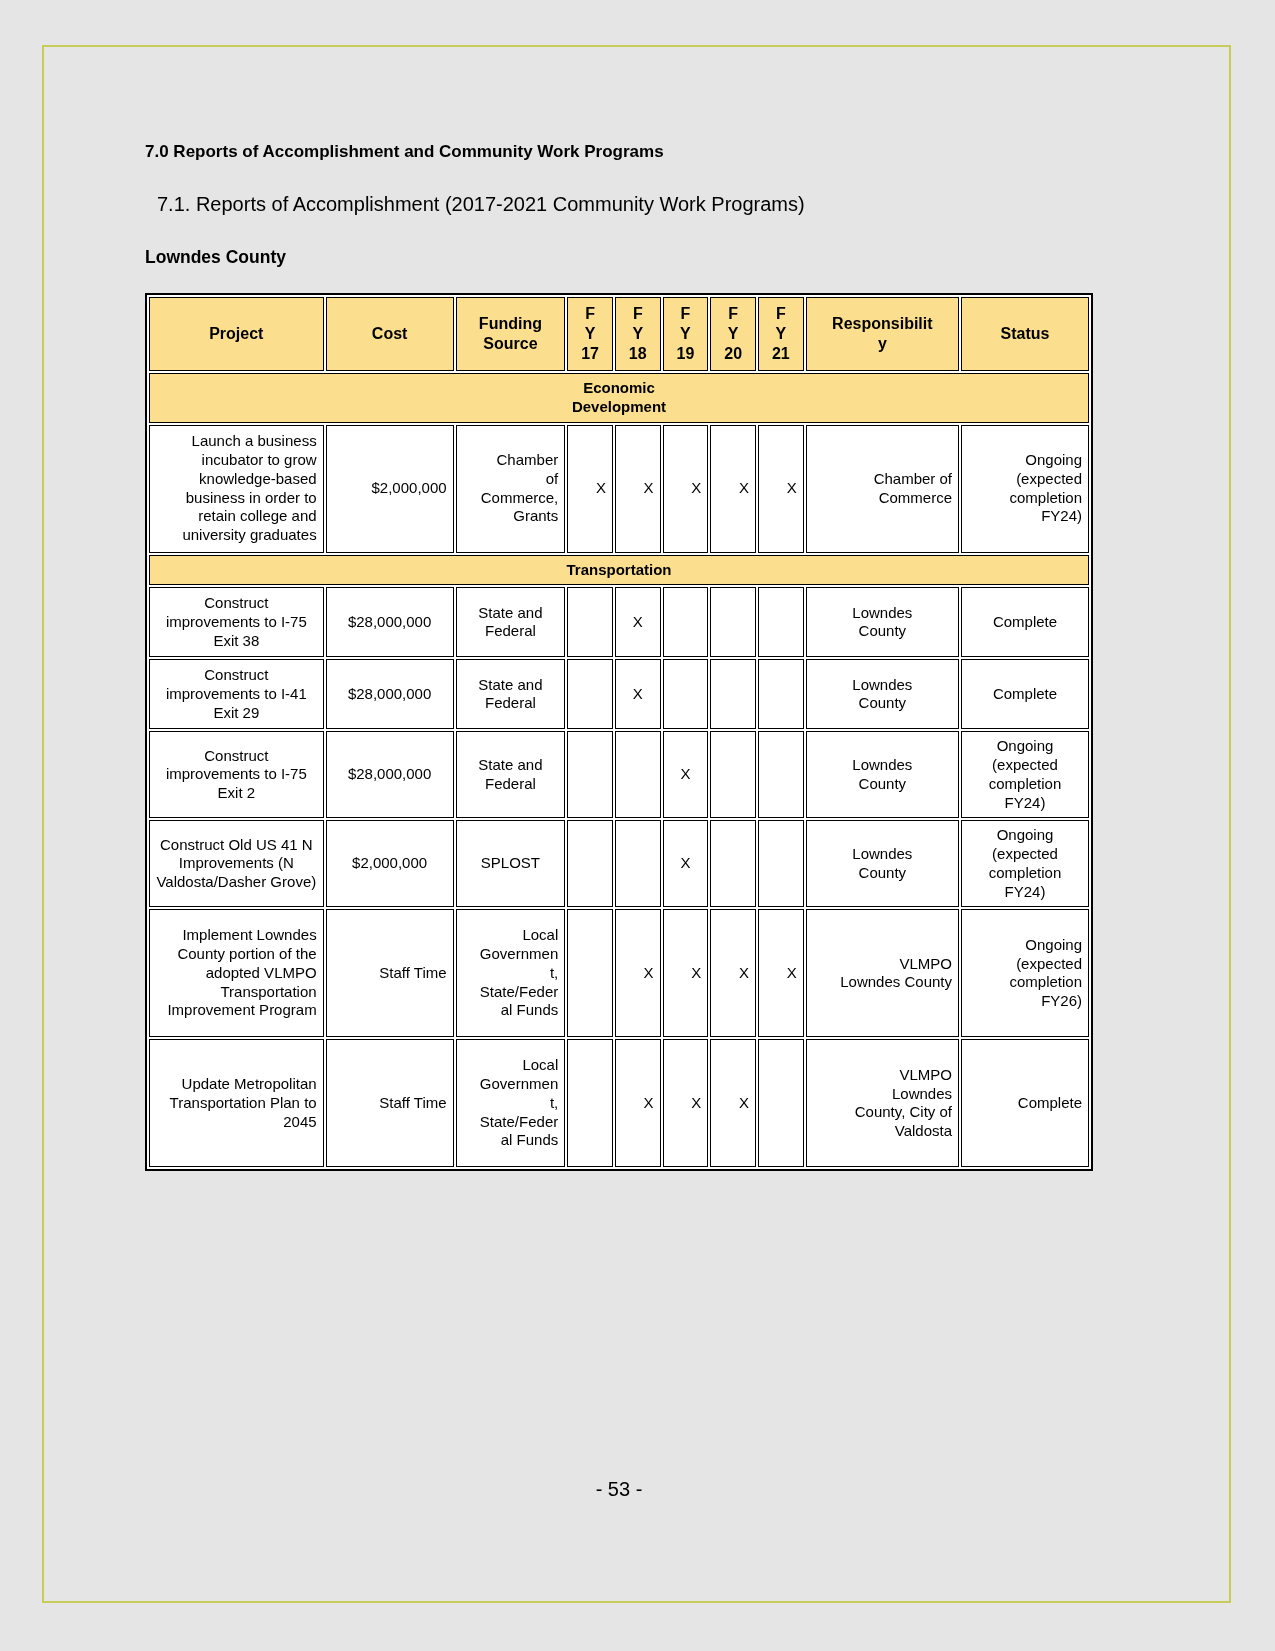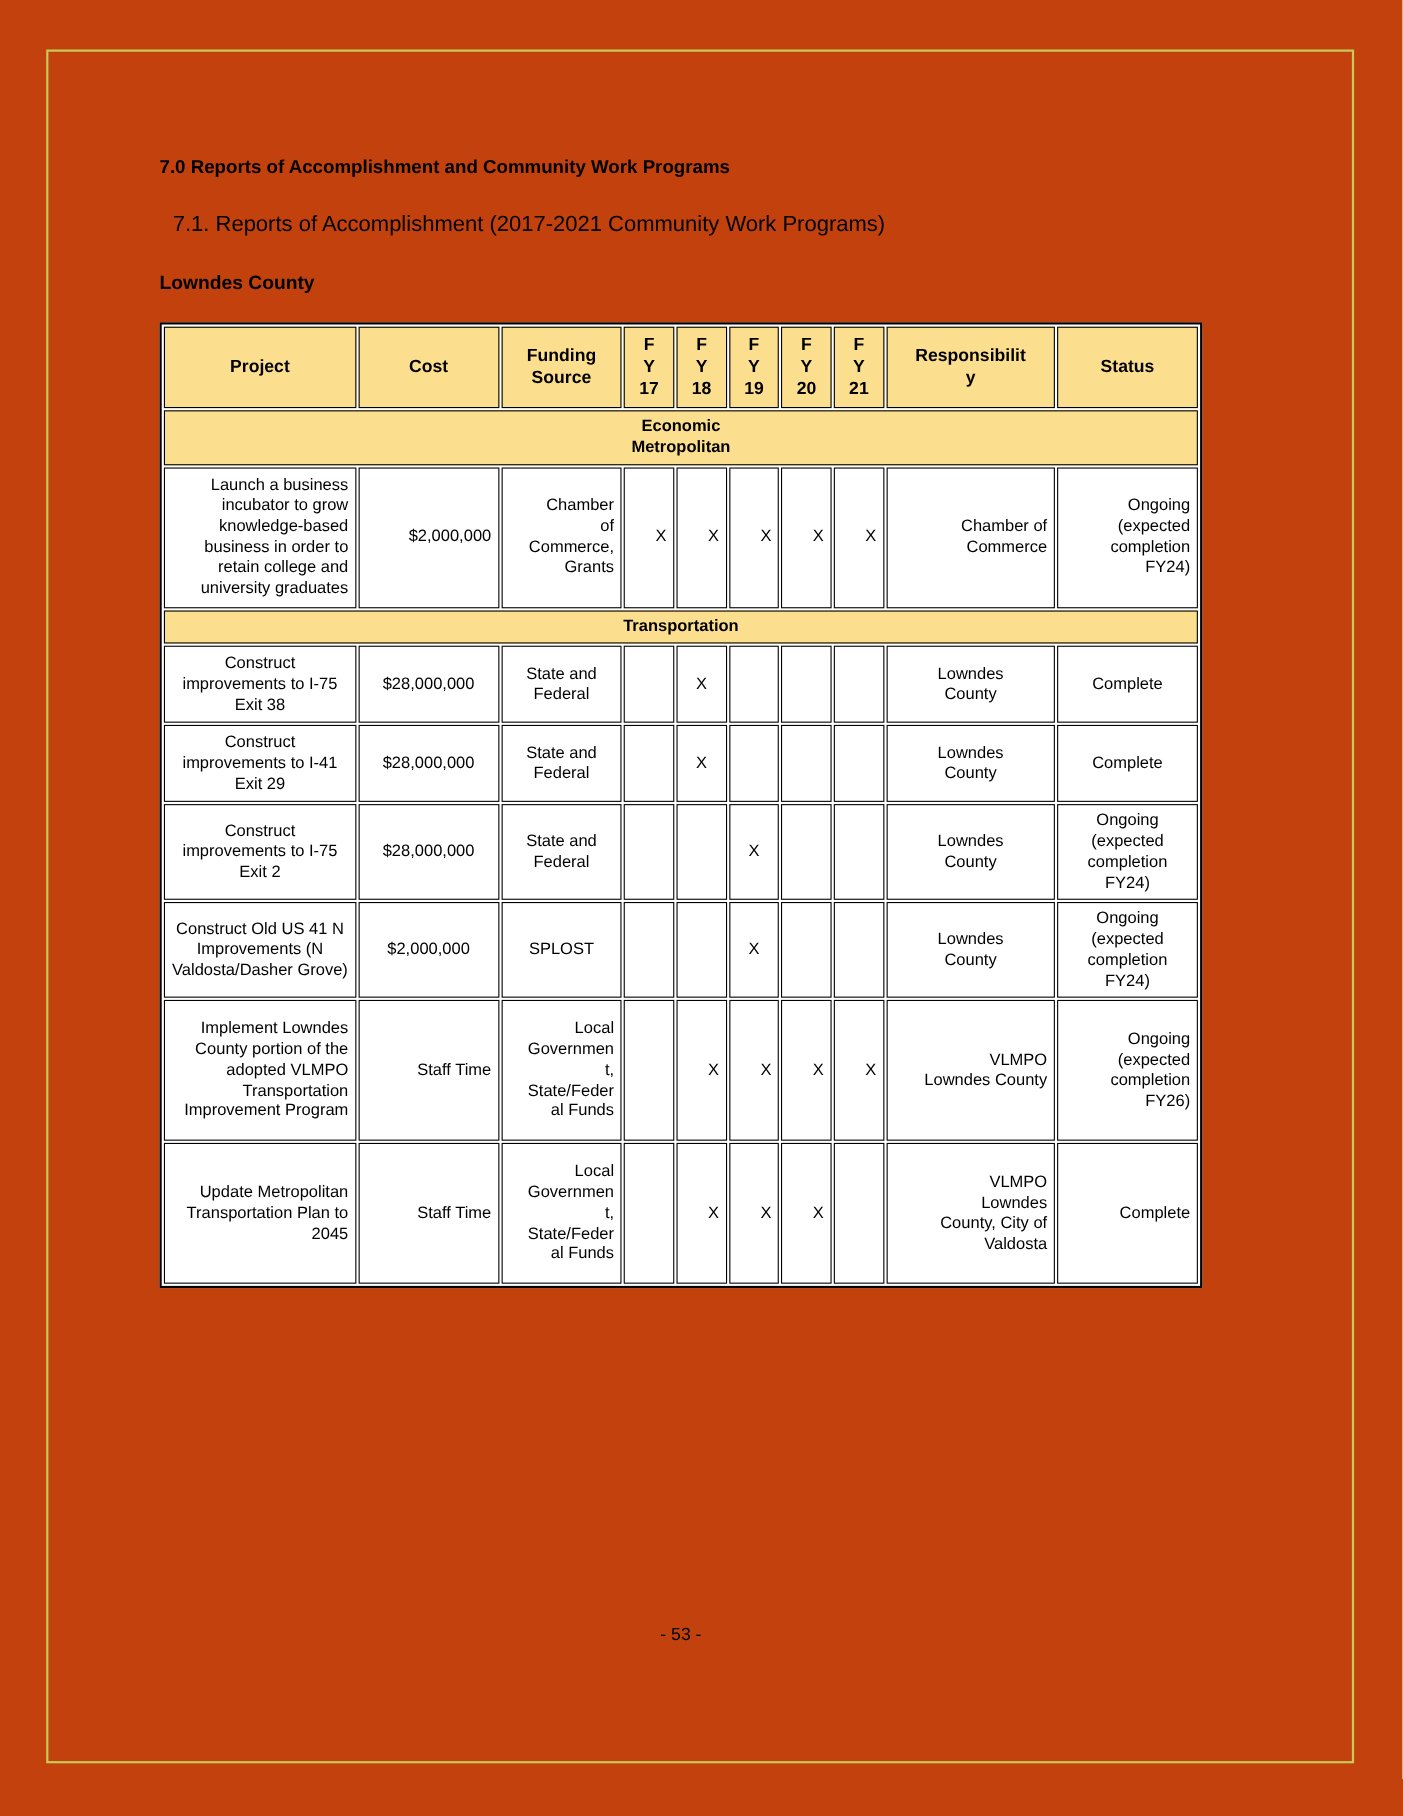--- a/index.html
+++ b/index.html
@@ -6,21 +6,21 @@
     margin: 0;
     padding: 0;
     background: #ffffff;
     font-family: "Liberation Sans", sans-serif;
     color: #000000;
   }
   .page {
     position: relative;
     width: 1275px;
     height: 1651px;
-    background: #c2410c;
+    background: #e5e5e5;
     overflow: hidden;
   }
   .page-border {
     position: absolute;
     left: 42px;
     top: 45px;
     width: 1189px;
     height: 1558px;
     border: 2px solid #c6cc55;
     box-sizing: border-box;
@@ -97,21 +97,21 @@
   tr.row-tall td {
     height: 116px;
     text-align: right;
   }
   .page-number {
     position: absolute;
     left: 145px;
     top: 1478px;
     width: 948px;
     text-align: center;
-    font-size: 16px;
+    font-size: 20px;
   }
 </style>
 </head>
 <body>
 
 <div class="page">
   <div class="page-border"></div>
 
   <div class="content">
     <div class="h70">7.0 Reports of Accomplishment and Community Work Programs</div>
@@ -153,21 +153,21 @@
         <th>F
 Y
 21</th>
         <th>Responsibilit
 y</th>
         <th>Status</th>
       </tr>
 
       <tr>
         <td class="section-title" colspan="10">Economic
-Metropolitan</td>
+Development</td>
       </tr>
 
       <tr class="data-row row-tall">
         <td class="proj">Launch a business incubator to grow knowledge-based business in order to retain college and university graduates</td>
         <td>$2,000,000</td>
         <td class="pre">Chamber
 of
 Commerce,
 Grants</td>
         <td class="fy">X</td>

